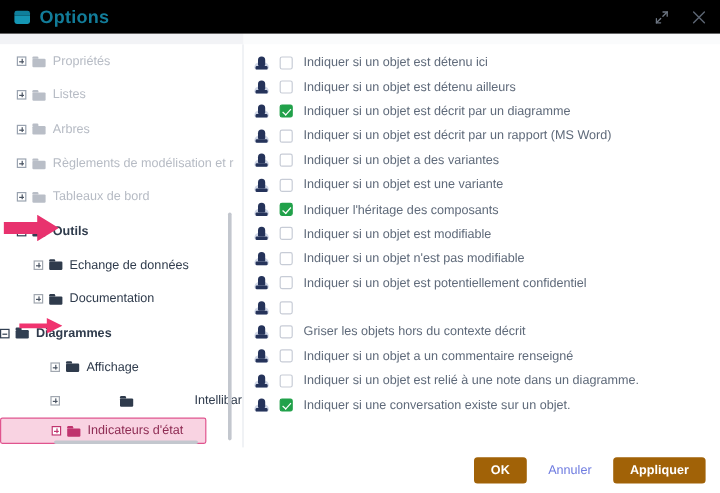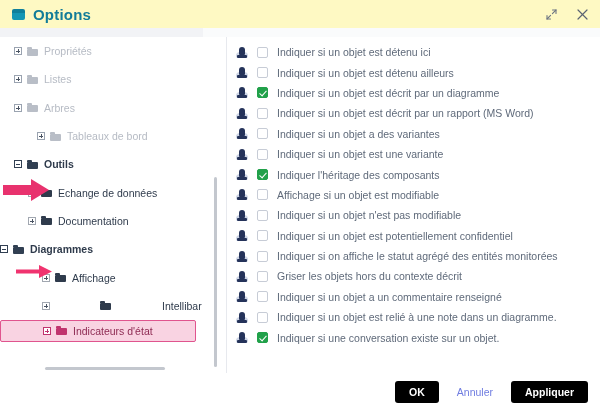--- a/index.html
+++ b/index.html
@@ -11,21 +11,21 @@
     font-family: "Liberation Sans", sans-serif;
     font-size: 11px;
     color: #3f4a5a;
     overflow: hidden;
     position: relative;
   }
 
   
   .titlebar {
     height: 28px;
-    background: #fef9c3;
+    background: #000000;
     display: flex;
     align-items: center;
     padding: 0 10px 0 12px;
     box-sizing: border-box;
     position: relative;
     text-align: center;
   }
   .title-icon {
     width: 13px; height: 11px;
     margin-right: 8px;
@@ -74,21 +74,21 @@
 
   
   .content {
     position: absolute;
     left: 0; top: 37px; right: 0; bottom: 38px;
     display: flex;
   }
 
   
   .tree-panel {
-    width: 227px;
+    width: 203px;
     position: relative;
     box-sizing: border-box;
     background: #ffffff;
     border-right: 1px solid #e7e9ee;
     overflow: hidden;
   }
   .tree-list {
     padding: 0;
     margin: 0;
     list-style: none;
@@ -284,21 +284,21 @@
   .btn {
     font-family: "Liberation Sans", sans-serif;
     font-size: 10.5px;
     font-weight: bold;
     border: none;
     border-radius: 3px;
     padding: 6px 14px;
     cursor: pointer;
     line-height: 1;
   }
-  .btn-primary { background: #000000; color: #ffffff; }
+  .btn-primary { background: #a16207; color: #ffffff; }
   .btn-text    { background: transparent; color: #6f7ce0; font-weight: normal; padding: 6px 8px; }
 </style>
 </head>
 <body>
 
 <div class="titlebar">
   <span class="title-icon">
     <span class="lid"></span>
       <span class="body"></span>
   </span>
@@ -348,21 +348,29 @@
           <span class="label">Listes</span>
         </li>
         <li class="tree-item " style="padding-left: 14px;">
           <span class="expander plus"></span>
           <span class="folder">
             <span class="tab"></span>
             <span class="box"></span>
           </span>
           <span class="label">Arbres</span>
         </li>
-        <li class="tree-item " style="padding-left: 14px; margin-left: 23px;">
+        <li class="tree-item " style="padding-left: 14px;">
+          <span class="expander plus"></span>
+          <span class="folder">
+            <span class="tab"></span>
+            <span class="box"></span>
+          </span>
+          <span class="label">Règlements de modélisation et r</span>
+        </li>
+        <li class="tree-item " style="padding-left: 14px;">
           <span class="expander plus"></span>
           <span class="folder">
             <span class="tab"></span>
             <span class="box"></span>
           </span>
           <span class="label">Tableaux de bord</span>
         </li>
         <li class="tree-item dark" style="padding-left: 14px;">
           <span class="expander"></span>
           <span class="folder">
@@ -501,21 +509,21 @@
           <span class="cbox checked"></span>
           <span class="opt-label">Indiquer l'héritage des composants</span>
         </li>
         <li class="opt-row">
           <span class="opt-icon">
             <span class="cloud"></span>
             <span class="stem"></span>
             <span class="pin"></span>
           </span>
           <span class="cbox"></span>
-          <span class="opt-label">Affichage si un objet est modifiable</span>
+          <span class="opt-label">Indiquer si un objet est modifiable</span>
         </li>
         <li class="opt-row">
           <span class="opt-icon">
             <span class="cloud"></span>
             <span class="stem"></span>
             <span class="pin"></span>
           </span>
           <span class="cbox"></span>
           <span class="opt-label">Indiquer si un objet n'est pas modifiable</span>
         </li>
@@ -528,21 +536,20 @@
           <span class="cbox"></span>
           <span class="opt-label">Indiquer si un objet est potentiellement confidentiel</span>
         </li>
         <li class="opt-row">
           <span class="opt-icon">
             <span class="cloud"></span>
             <span class="stem"></span>
             <span class="pin"></span>
           </span>
           <span class="cbox"></span>
-          <span class="opt-label">Indiquer si on affiche le statut agrégé des entités monitorées</span>
         </li>
         <li class="opt-row">
           <span class="opt-icon">
             <span class="cloud"></span>
             <span class="stem"></span>
             <span class="pin"></span>
           </span>
           <span class="cbox"></span>
           <span class="opt-label">Griser les objets hors du contexte décrit</span>
         </li>

